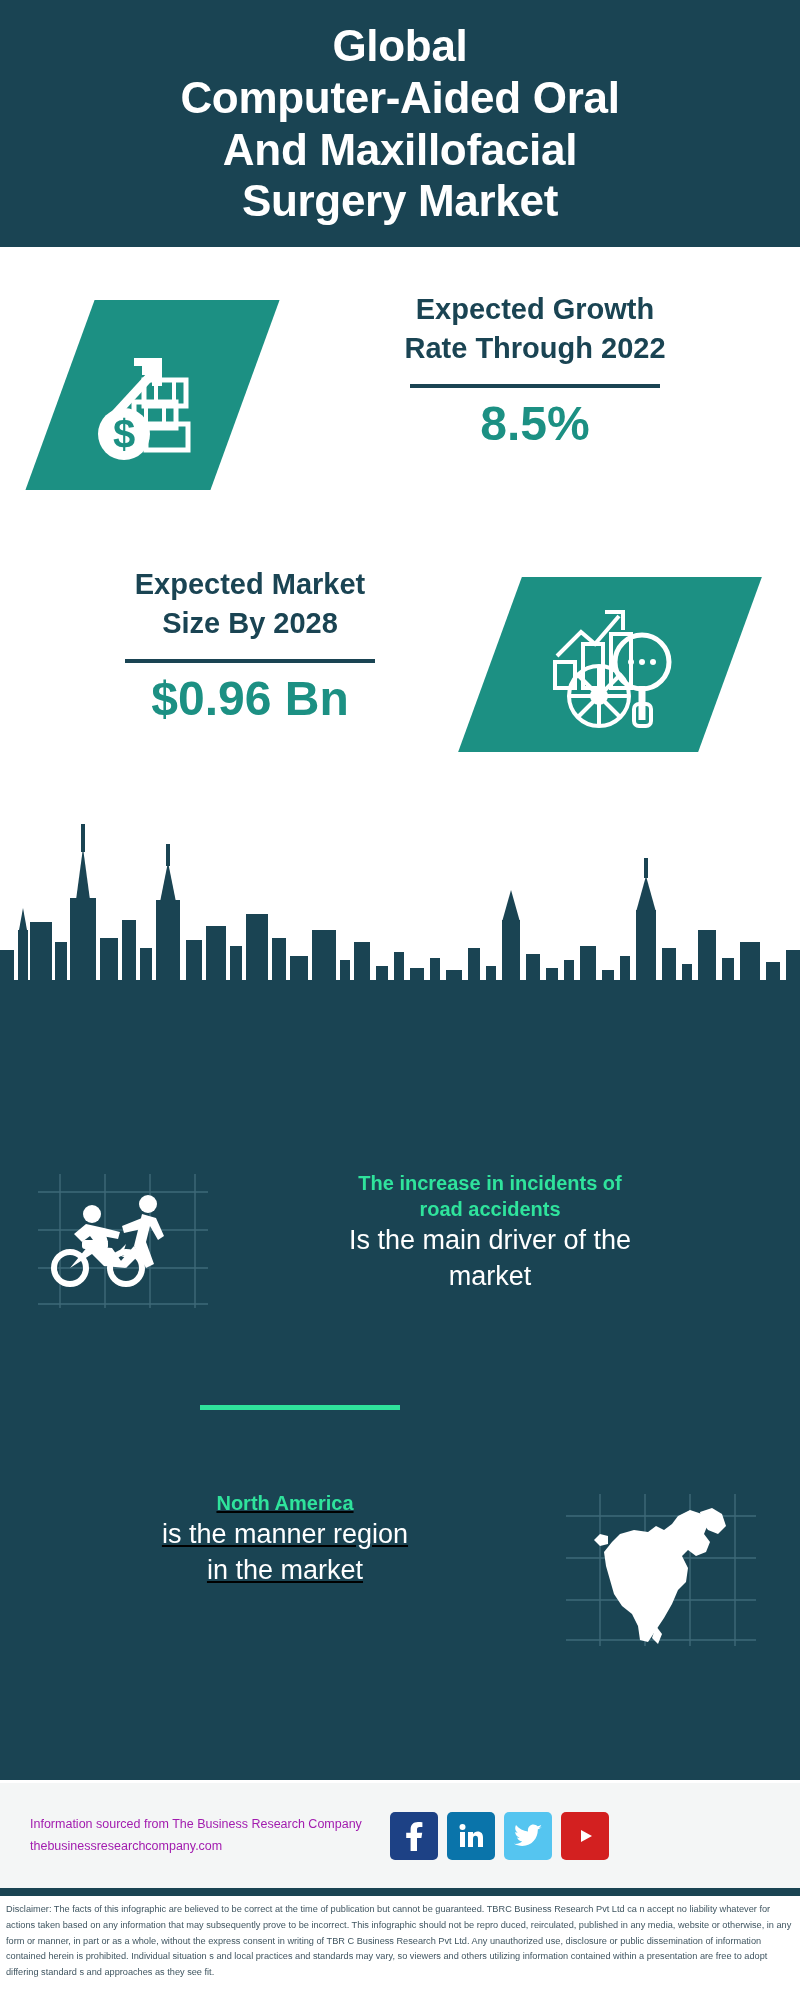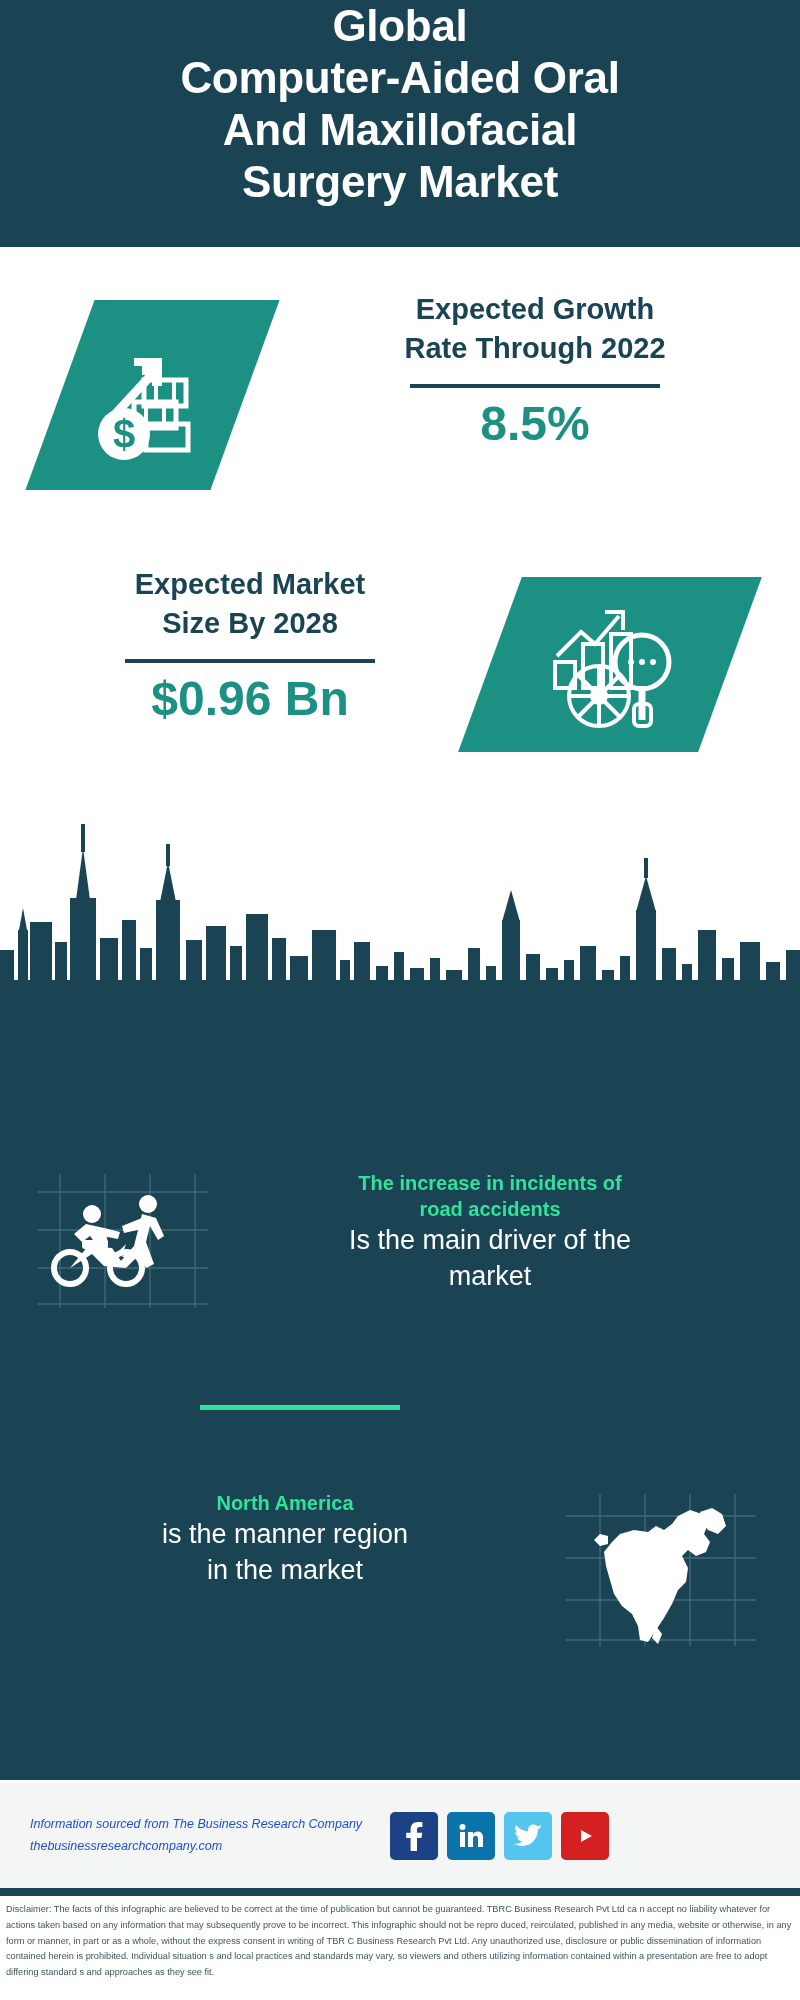--- a/index.html
+++ b/index.html
@@ -9,21 +9,21 @@
     font-family:"Liberation Sans", sans-serif;
     overflow:hidden;
     position:relative;
   }
   .page{width:800px;height:2000px;position:relative;overflow:hidden;background:#fff;}
 
   
   .header{
     position:absolute;left:0;top:0;width:800px;height:247px;
     background:#1a4453;
-    display:flex;align-items:flex-start;justify-content:center;
+    display:flex;align-items:center;justify-content:center;
   }
   .header-title{
     color:#ffffff;
     font-size:44px;
     font-weight:bold;
     line-height:1.18;
     text-align:center;
     letter-spacing:-0.3px;
     padding:0 30px;
     white-space:pre-line;
@@ -110,41 +110,40 @@
   .divider-green{
     position:absolute;left:200px;top:1405px;
     width:200px;height:5px;background:#2fe39c;
   }
 
   .region-row{
     position:absolute;left:0;top:1490px;width:800px;
     display:flex;align-items:flex-start;
   }
   .region-text{
-    width:510px;margin-left:30px;text-align:center;
+    width:510px;margin-left:30px;text-align:center;text-decoration:underline;
   }
   .region-icon{
     width:200px;height:160px;margin-left:20px;flex:none;position:relative;
   }
 
   
   .gridbg{position:absolute;left:0;top:0;width:100%;height:100%;}
 
   
   .footer{
     position:absolute;left:0;top:1783px;width:800px;height:105px;
     background:#f4f6f6;
     display:flex;align-items:center;
   }
   .footer-text{
     margin-left:30px;width:350px;
-    color:#1d4ed8;
+    color:#a21caf;
     font-size:12.5px;
     line-height:1.7;
-    font-style:italic;
   }
   .footer-text div{white-space:nowrap;}
   .socials{display:flex;gap:9px;margin-left:10px;}
   .soc{
     width:48px;height:48px;border-radius:5px;
     display:flex;align-items:center;justify-content:center;
   }
   .soc-fb{background:#1d4185;}
   .soc-li{background:#0a74aa;}
   .soc-tw{background:#55c5f0;}

